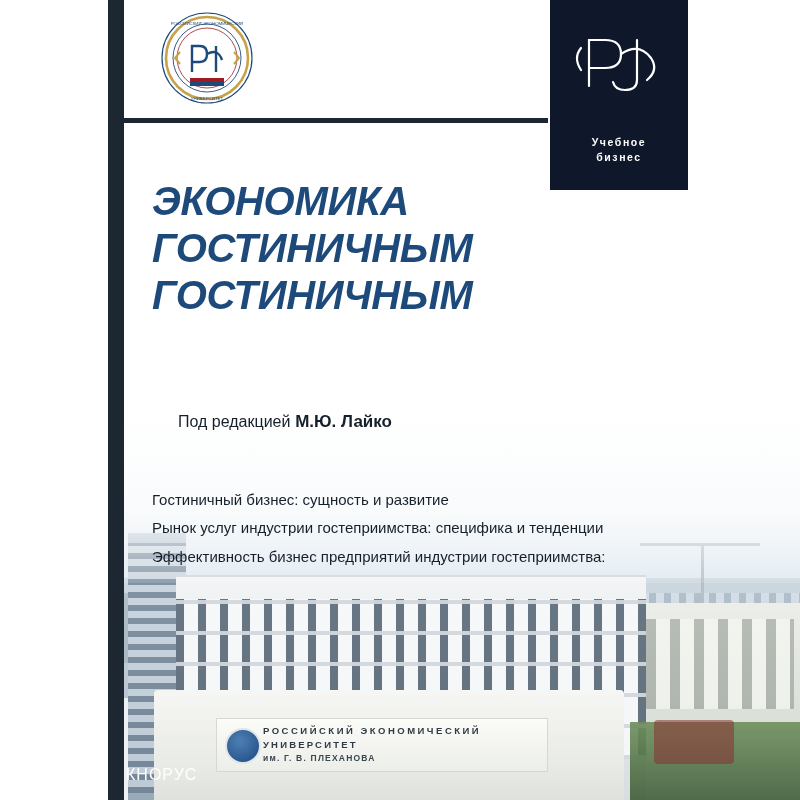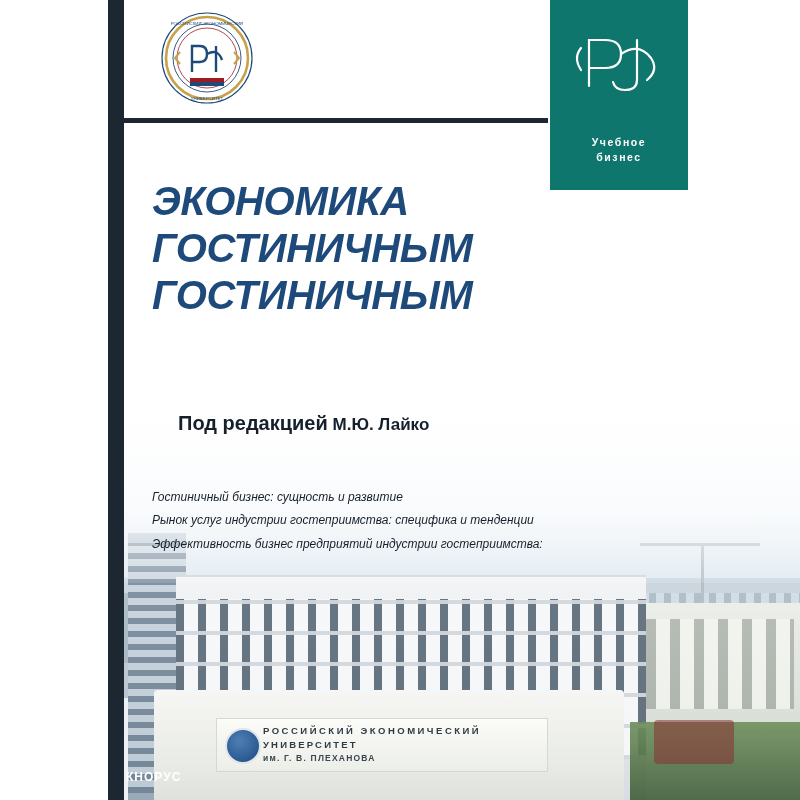--- a/index.html
+++ b/index.html
@@ -93,21 +93,21 @@
     letter-spacing: 0.1px;
   }
 
   
   .red-block {
     position: absolute;
     right: 112px;
     top: 0;
     width: 138px;
     height: 190px;
-    background: #0f766e;
+    background: #0f172a;
     z-index: 6;
   }
   .red-block .mono {
     position: absolute;
     left: 0;
     top: 14px;
     width: 138px;
     text-align: center;
     color: #ffffff;
     font-size: 58px;
@@ -355,49 +355,48 @@
     position: absolute;
     left: 178px;
     top: 412px;
     width: 520px;
     color: #16202b;
     font-size: 17px;
     font-weight: bold;
     z-index: 3;
   }
   .editor .pre {
-    font-weight: bold;
-    font-size: 20px;
+    font-weight: normal;
+    font-size: 16px;
   }
   .bullets {
     position: absolute;
     left: 152px;
     top: 488px;
     width: 540px;
     color: #16202b;
-    font-size: 12px;
+    font-size: 15px;
     line-height: 1.62;
     z-index: 3;
-    font-style: italic;
   }
   .bullets div {
     margin-bottom: 4px;
   }
   .bullets .indent {
     padding-left: 2px;
   }
 
   
   .publisher {
     position: absolute;
     left: 126px;
     bottom: 16px;
     color: #ffffff;
-    font-size: 12px;
-    font-weight: bold;
+    font-size: 16px;
+    font-weight: normal;
     letter-spacing: 1px;
     z-index: 9;
   }
 </style>
 </head>
 <body>
 
 <div class="cover">
 
   <div class="photo">

